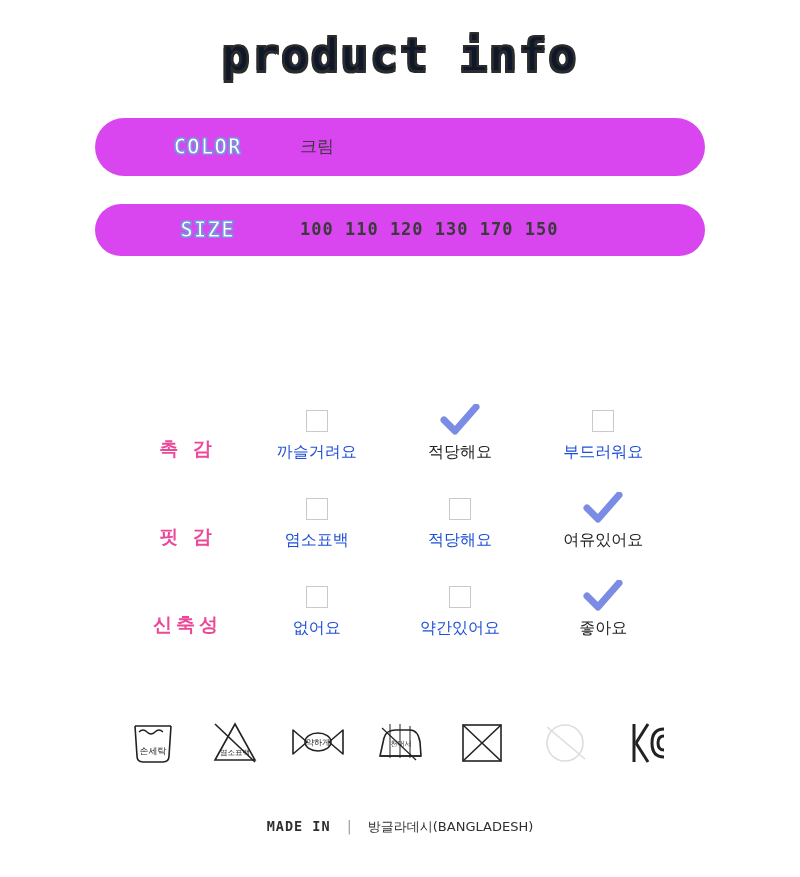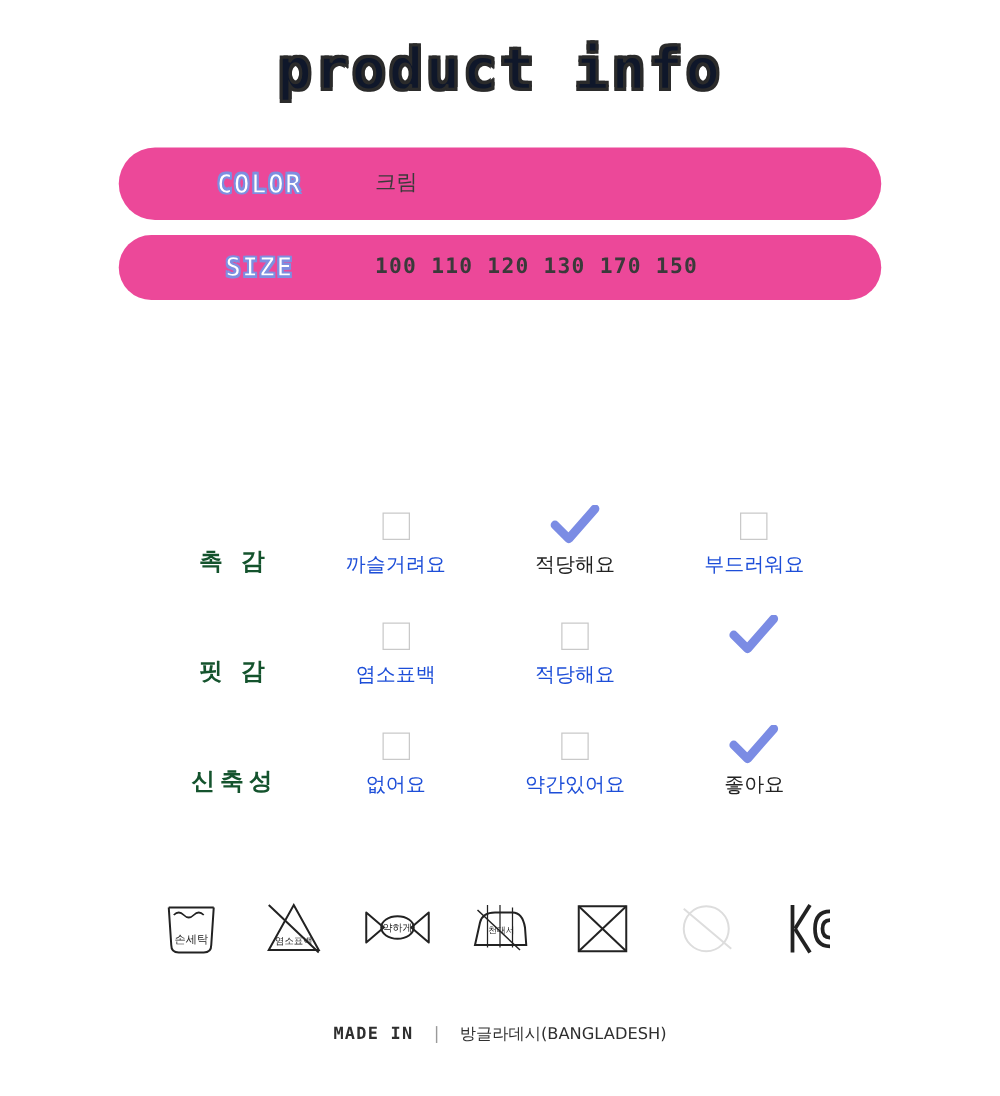--- a/index.html
+++ b/index.html
@@ -39,23 +39,23 @@
 
   
   .info-block {
     position: absolute;
     top: 118px;
     left: 95px;
     width: 610px;
   }
   .info-row {
     position: relative;
-    background: #ec4899;
+    background: #d946ef;
     border-radius: 40px;
-    margin-bottom: 12px;
+    margin-bottom: 28px;
     display: flex;
     align-items: center;
     padding: 0 0 0 20px;
   }
   .info-row.r1 { height: 58px; }
   .info-row.r2 { height: 52px; }
   .info-row.r3 { height: 96px; align-items: center; }
 
   .info-label {
     width: 185px;
@@ -99,21 +99,21 @@
     display: flex;
     align-items: flex-start;
     height: 88px;
   }
   .attr-name {
     width: 115px;
     flex: 0 0 115px;
     text-align: center;
     font-size: 19px;
     font-weight: bold;
-    color: #14532d;
+    color: #ec4899;
     padding-top: 36px;
     letter-spacing: 4px;
   }
   .attr-opts {
     flex: 1;
     display: flex;
   }
   .attr-opt {
     flex: 1;
     text-align: center;
@@ -250,20 +250,21 @@
         <div class="opt-label">적당해요</div>
       </div>
       <div class="attr-opt">
         <div class="mark-slot">
           <span class="check">
             <svg width="40" height="34" viewBox="0 0 40 34">
                 <path d="M4 16 L15 27 L36 3" fill="none" stroke="#7b8ce4" stroke-width="7" stroke-linecap="round" stroke-linejoin="round"></path>
               </svg>
           </span>
         </div>
+        <div class="opt-label sel">여유있어요</div>
       </div>
     </div>
   </div>
 
   <div class="attr-row">
     <div class="attr-name">신축성</div>
     <div class="attr-opts">
       <div class="attr-opt">
         <div class="mark-slot">
           <span class="checkbox"></span>

